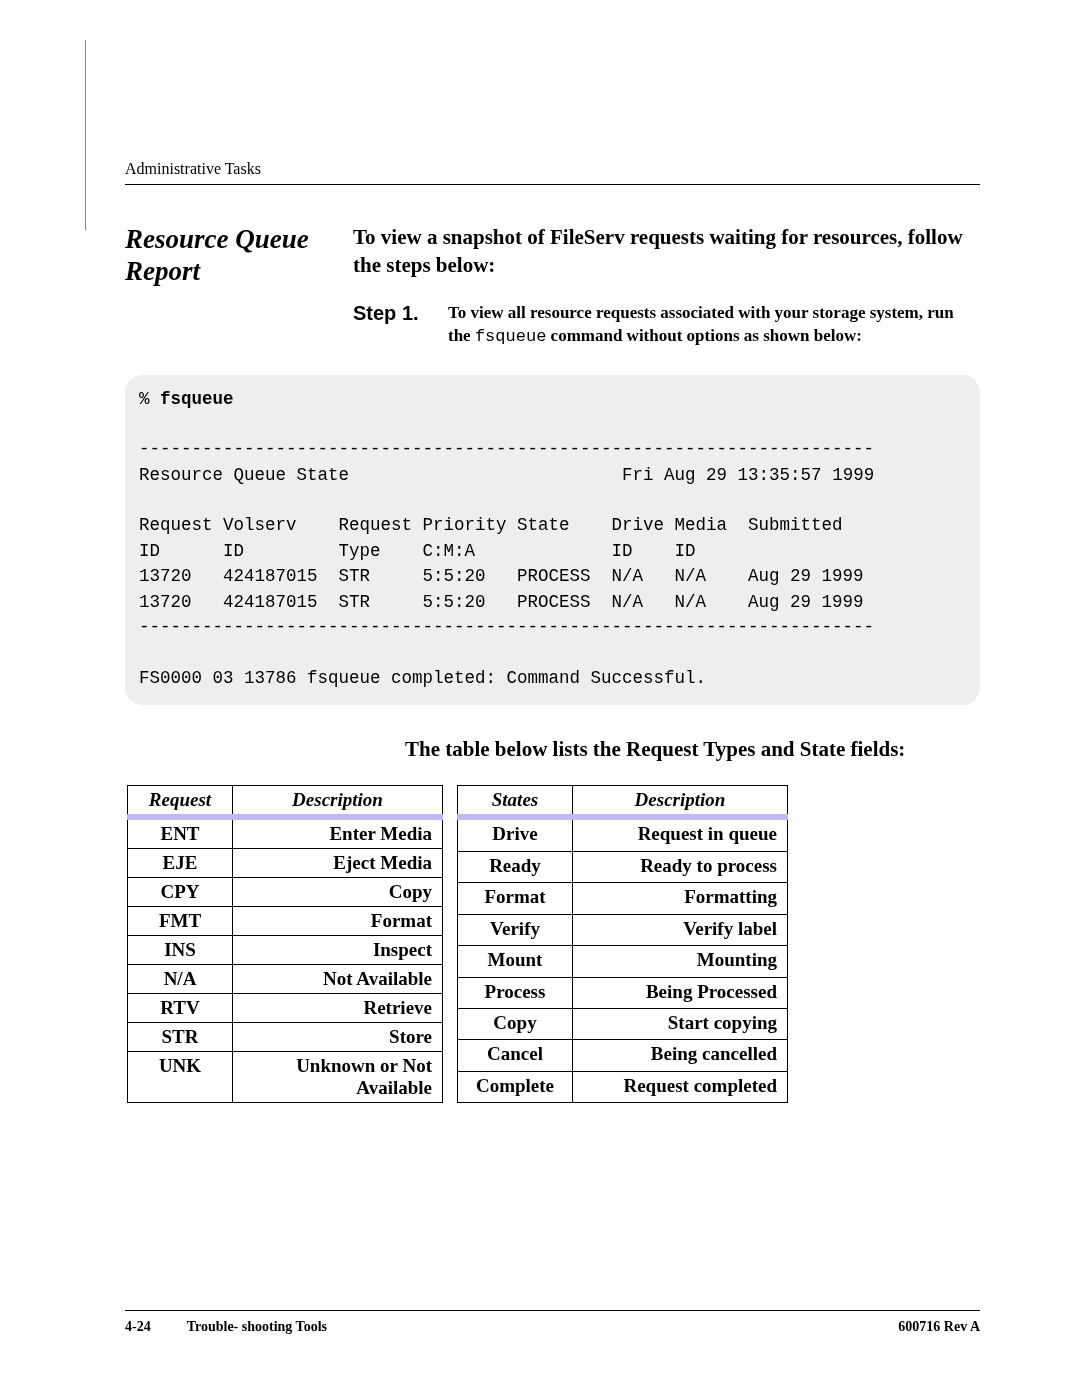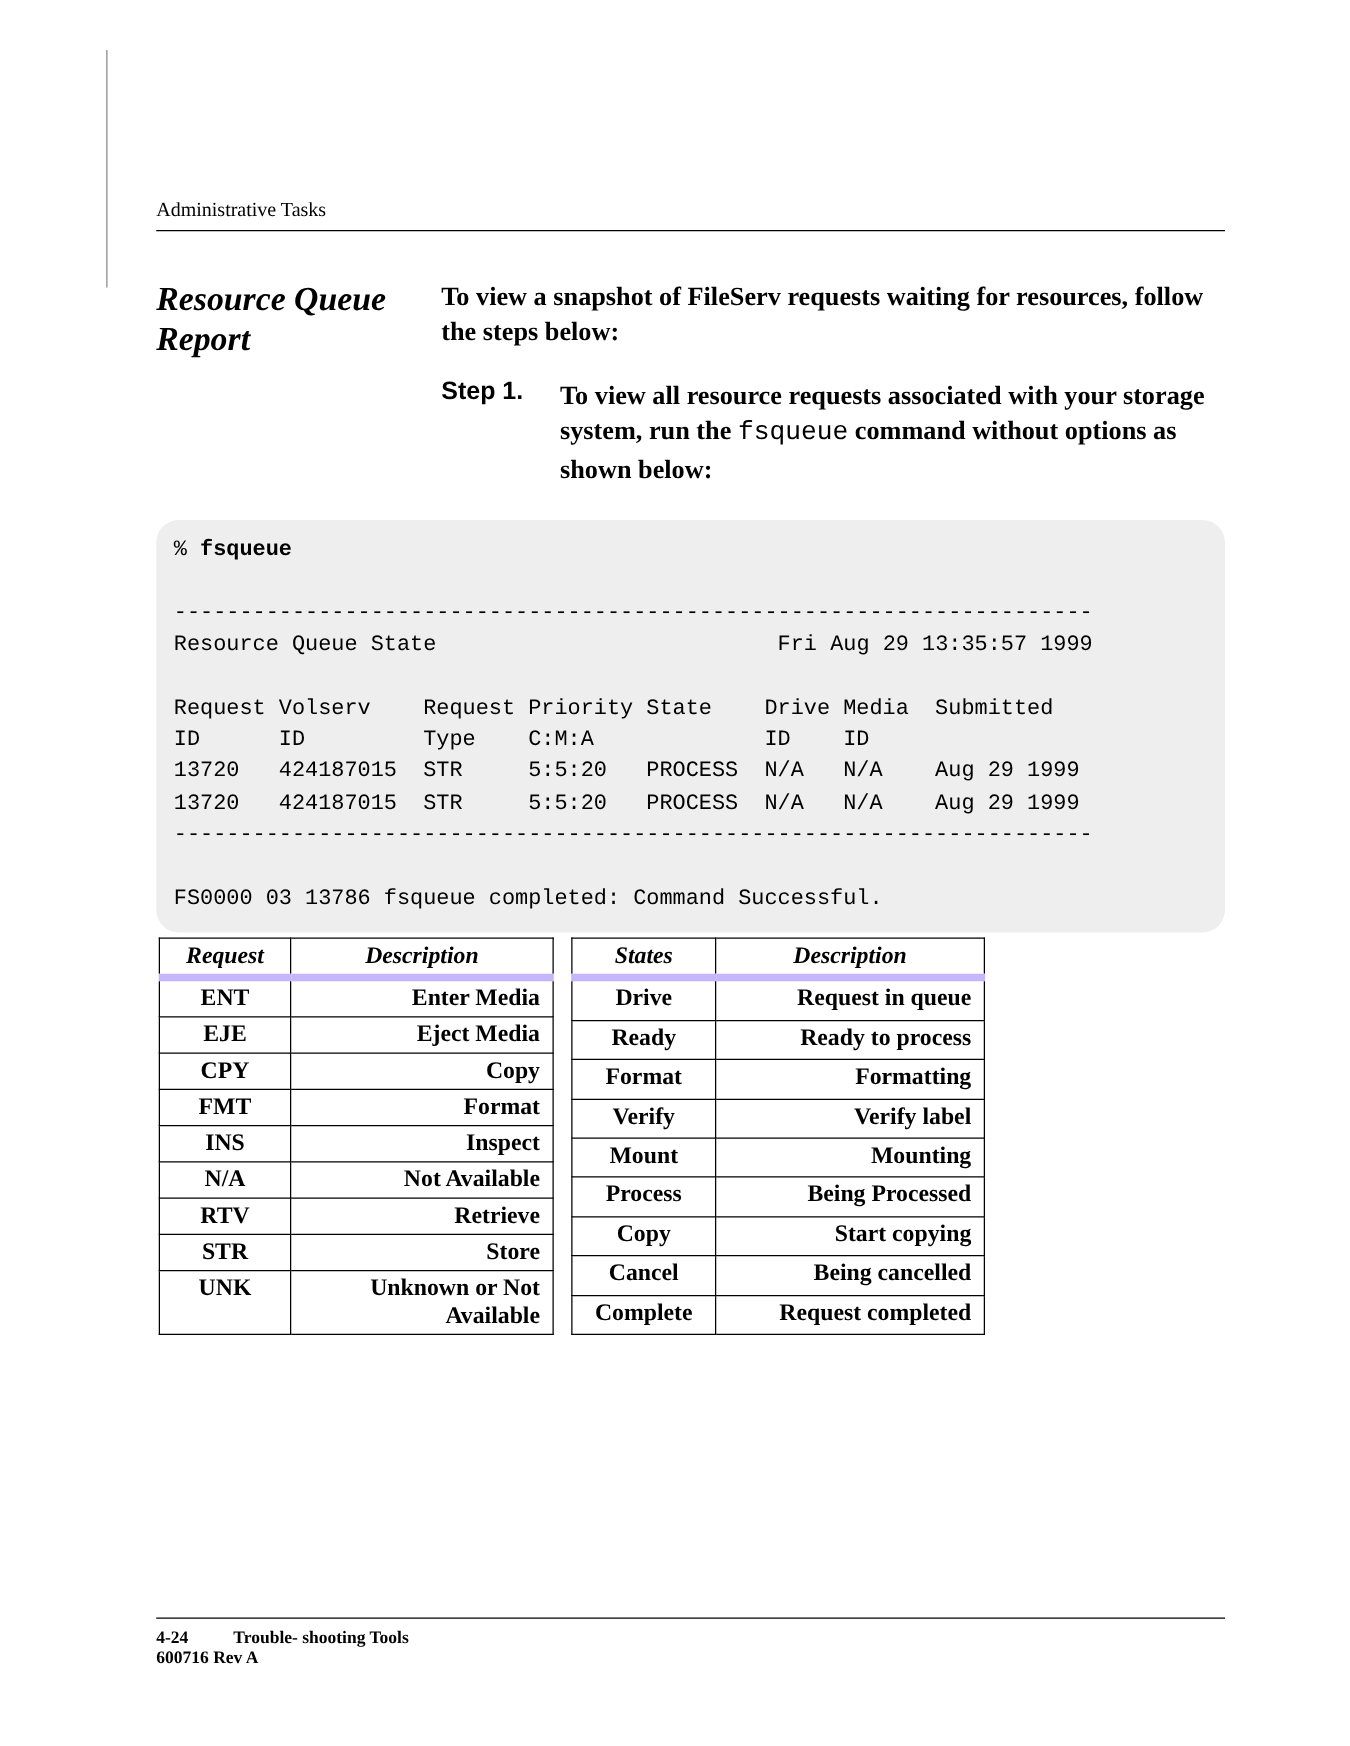--- a/index.html
+++ b/index.html
@@ -61,21 +61,21 @@
   }
   .step-label {
     width: 95px;
     flex-shrink: 0;
     font-weight: bold;
     font-family: Arial, Helvetica, sans-serif;
     font-size: 20px;
   }
   .step-text {
     font-weight: bold;
-    font-size: 21px;
+    font-size: 17px;
     line-height: 1.35;
   }
   .step-text .cmd {
     font-family: "Courier New", Courier, monospace;
     font-weight: normal;
   }
   .terminal {
     background: #eee;
     font-family: "Courier New", Courier, monospace;
     font-size: 17.5px;
@@ -126,21 +126,20 @@
     position: absolute;
     bottom: 62px;
     left: 125px;
     right: 100px;
     border-top: 1px solid #000;
     padding-top: 8px;
     display: flex;
     justify-content: space-between;
     font-weight: bold;
     font-size: 14px;
-    flex-direction: column;
   }
   .footer .left { display: flex; gap: 36px; }
 </style>
 </head>
 <body>
 
 <div class="page">
   <div class="left-margin-line"></div>
 
   <div class="running-head">Administrative Tasks</div>
@@ -165,20 +164,21 @@
 <span>Resource Queue State</span>                          <span>Fri Aug 29 13:35:57 1999</span>
 
 <span>Request Volserv    Request Priority State    Drive Media  Submitted</span>
 <span>ID      ID         Type    C:M:A             ID    ID</span>
 <span>13720   424187015  STR     5:5:20   PROCESS  N/A   N/A    Aug 29 1999</span>
 <span>13720   424187015  STR     5:5:20   PROCESS  N/A   N/A    Aug 29 1999</span>
 <span>----------------------------------------------------------------------</span>
 
 <span>FS0000 03 13786 fsqueue completed: Command Successful.</span></div>
 
+  <div class="table-caption">The table below lists the Request Types and State fields:</div>
 
   <div class="tables">
     <table class="rqt">
       <colgroup>
         <col style="width:105px">
         <col style="width:210px">
       </colgroup>
       <thead>
         <tr>
           <th>Request</th>

